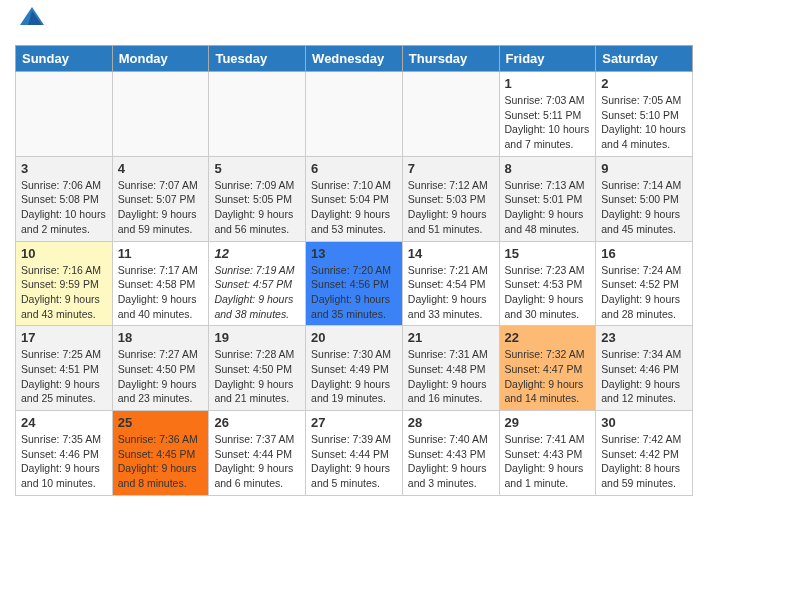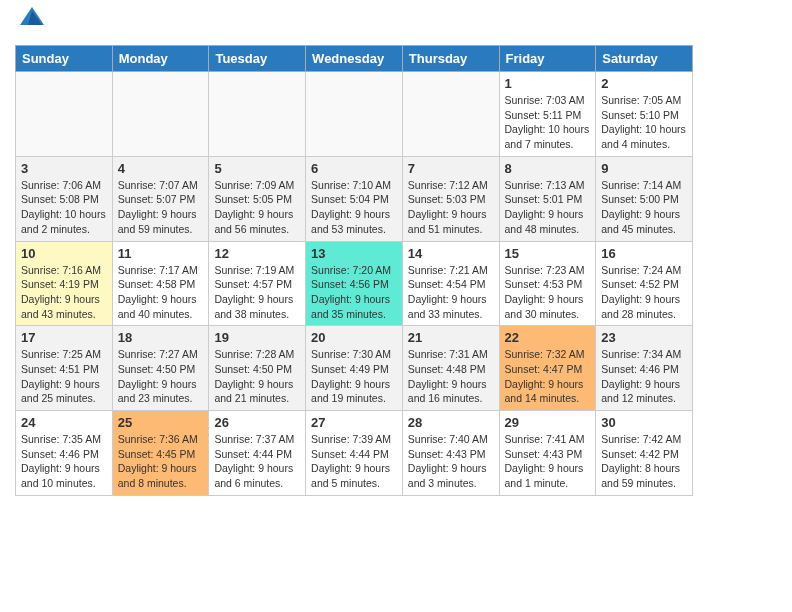--- a/index.html
+++ b/index.html
@@ -126,31 +126,31 @@
             <div class="day-info"><span>Sunrise: 7:13 AM</span><br><span>Sunset: 5:01 PM</span><br><span>Daylight: 9 hours and 48 minutes.</span></div>
           </td>
           <td style="background-color: rgb(242, 242, 242);">
             <span class="day-num">9</span>
             <div class="day-info"><span>Sunrise: 7:14 AM</span><br><span>Sunset: 5:00 PM</span><br><span>Daylight: 9 hours and 45 minutes.</span></div>
           </td>
         </tr>
         <tr>
           <td style="background-color: #fef9c3;">
             <span class="day-num">10</span>
-            <div class="day-info"><span>Sunrise: 7:16 AM</span><br><span>Sunset: 4:19 PM</span><br><span>Daylight: 9 hours and 43 minutes.</span></div>
+            <div class="day-info"><span>Sunrise: 7:16 AM</span><br><span>Sunset: 9:59 PM</span><br><span>Daylight: 9 hours and 43 minutes.</span></div>
           </td>
           <td style="background-color: rgb(255, 255, 255);">
             <span class="day-num">11</span>
             <div class="day-info"><span>Sunrise: 7:17 AM</span><br><span>Sunset: 4:58 PM</span><br><span>Daylight: 9 hours and 40 minutes.</span></div>
           </td>
-          <td style="background-color: rgb(255, 255, 255);">
+          <td style="background-color: rgb(255, 255, 255); font-style: italic;">
             <span class="day-num">12</span>
             <div class="day-info"><span>Sunrise: 7:19 AM</span><br><span>Sunset: 4:57 PM</span><br><span>Daylight: 9 hours and 38 minutes.</span></div>
           </td>
-          <td style="background-color: #5eead4; margin-left: 28px;">
+          <td style="background-color: #3b82f6; margin-left: 28px;">
             <span class="day-num">13</span>
             <div class="day-info"><span>Sunrise: 7:20 AM</span><br><span>Sunset: 4:56 PM</span><br><span>Daylight: 9 hours and 35 minutes.</span></div>
           </td>
           <td style="background-color: rgb(255, 255, 255);">
             <span class="day-num">14</span>
             <div class="day-info"><span>Sunrise: 7:21 AM</span><br><span>Sunset: 4:54 PM</span><br><span>Daylight: 9 hours and 33 minutes.</span></div>
           </td>
           <td style="background-color: rgb(255, 255, 255);">
             <span class="day-num">15</span>
             <div class="day-info"><span>Sunrise: 7:23 AM</span><br><span>Sunset: 4:53 PM</span><br><span>Daylight: 9 hours and 30 minutes.</span></div>
@@ -188,21 +188,21 @@
           <td style="background-color: rgb(242, 242, 242);">
             <span class="day-num">23</span>
             <div class="day-info"><span>Sunrise: 7:34 AM</span><br><span>Sunset: 4:46 PM</span><br><span>Daylight: 9 hours and 12 minutes.</span></div>
           </td>
         </tr>
         <tr>
           <td style="background-color: rgb(255, 255, 255); margin-top: 12px;">
             <span class="day-num">24</span>
             <div class="day-info"><span>Sunrise: 7:35 AM</span><br><span>Sunset: 4:46 PM</span><br><span>Daylight: 9 hours and 10 minutes.</span></div>
           </td>
-          <td style="background-color: #fdba74;">
+          <td style="background-color: #f97316;">
             <span class="day-num">25</span>
             <div class="day-info"><span>Sunrise: 7:36 AM</span><br><span>Sunset: 4:45 PM</span><br><span>Daylight: 9 hours and 8 minutes.</span></div>
           </td>
           <td style="background-color: rgb(255, 255, 255);">
             <span class="day-num">26</span>
             <div class="day-info"><span>Sunrise: 7:37 AM</span><br><span>Sunset: 4:44 PM</span><br><span>Daylight: 9 hours and 6 minutes.</span></div>
           </td>
           <td style="background-color: rgb(255, 255, 255);">
             <span class="day-num">27</span>
             <div class="day-info"><span>Sunrise: 7:39 AM</span><br><span>Sunset: 4:44 PM</span><br><span>Daylight: 9 hours and 5 minutes.</span></div>

